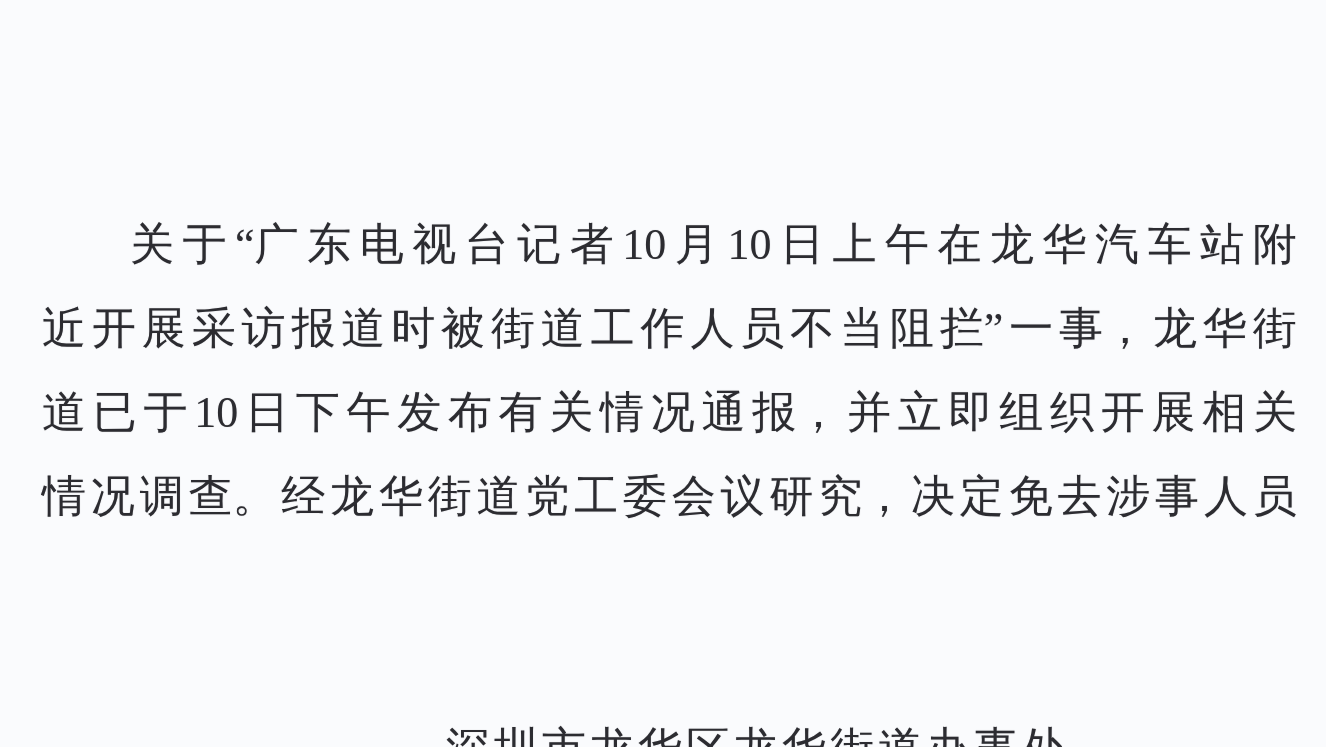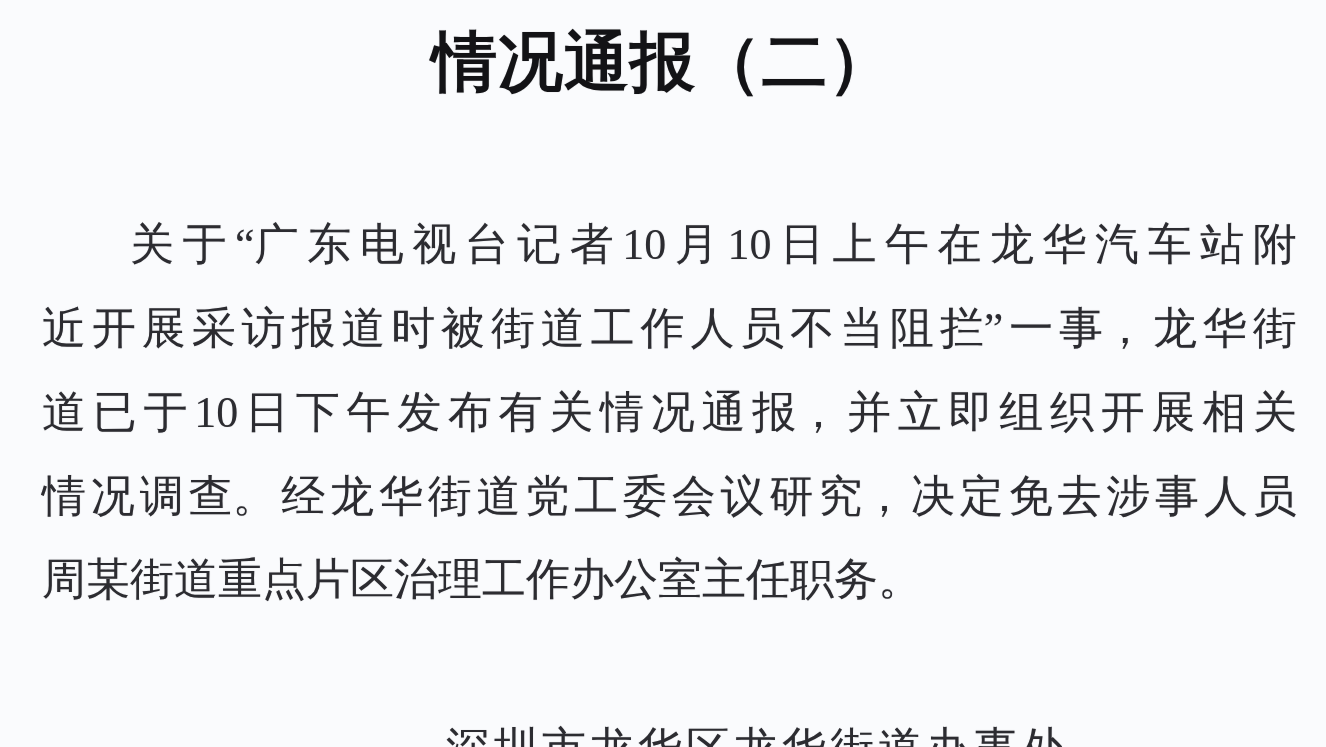--- a/index.html
+++ b/index.html
@@ -54,21 +54,20 @@
     color: #2c2c31;
     letter-spacing: 4px;
     white-space: nowrap;
     text-shadow: 0 0 1px rgba(44,44,49,0.3);
   }
 </style>
 </head>
 <body>
 
 <div class="page">
-  <h1 class="notice-title">情况通报（二）</h1>
 
   <div class="notice-paragraph">
       <div class="body-line indent">
         <span>关</span>
         <span>于</span>
         <span>“广</span>
         <span>东</span>
         <span>电</span>
         <span>视</span>
         <span>台</span>
@@ -159,17 +158,16 @@
         <span>究，</span>
         <span>决</span>
         <span>定</span>
         <span>免</span>
         <span>去</span>
         <span>涉</span>
         <span>事</span>
         <span>人</span>
         <span>员</span>
       </div>
-      <div class="body-line plain">周某街道重点片区治理工作办公室主任职务。</div>
     </div>
 
   <div class="signature-line">深圳市龙华区龙华街道办事处</div>
 </div>
 
 </body></html>

